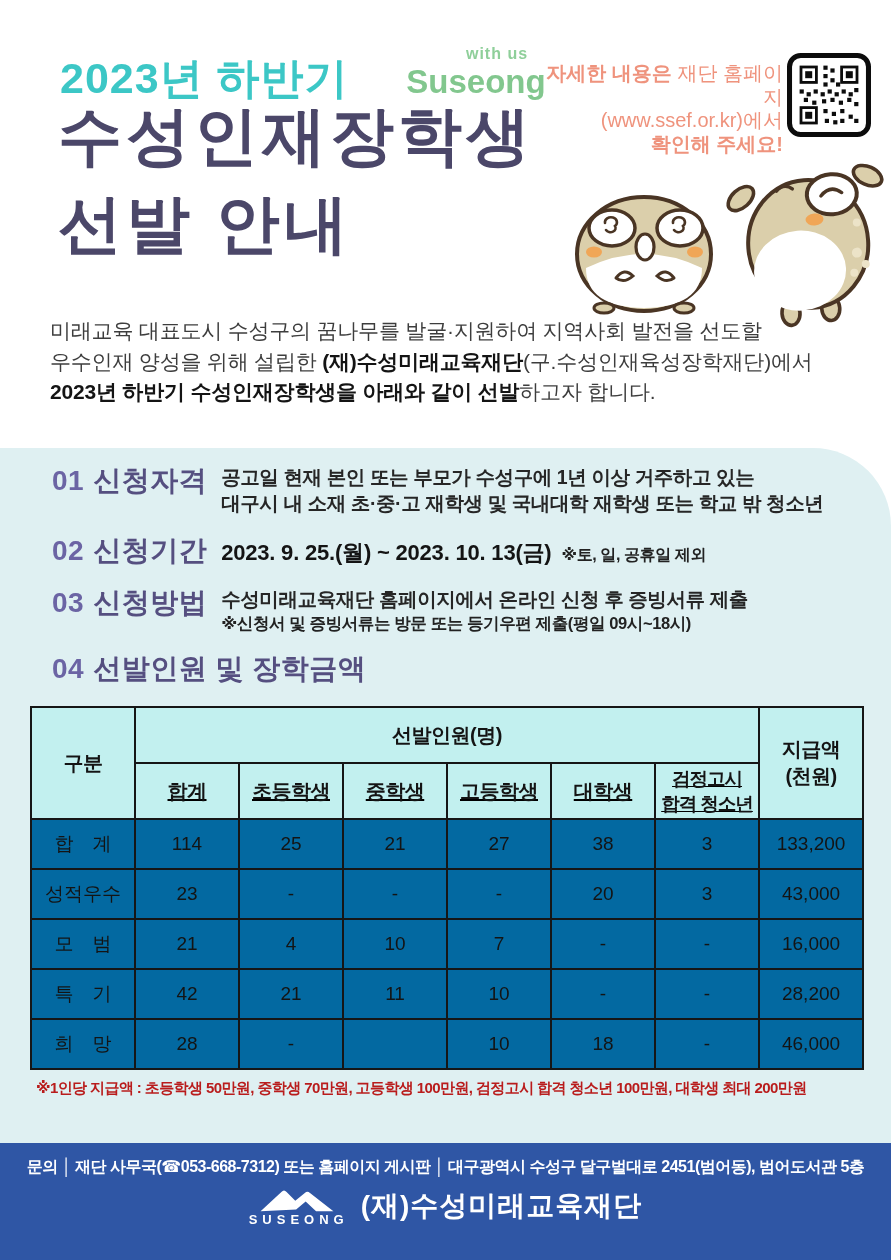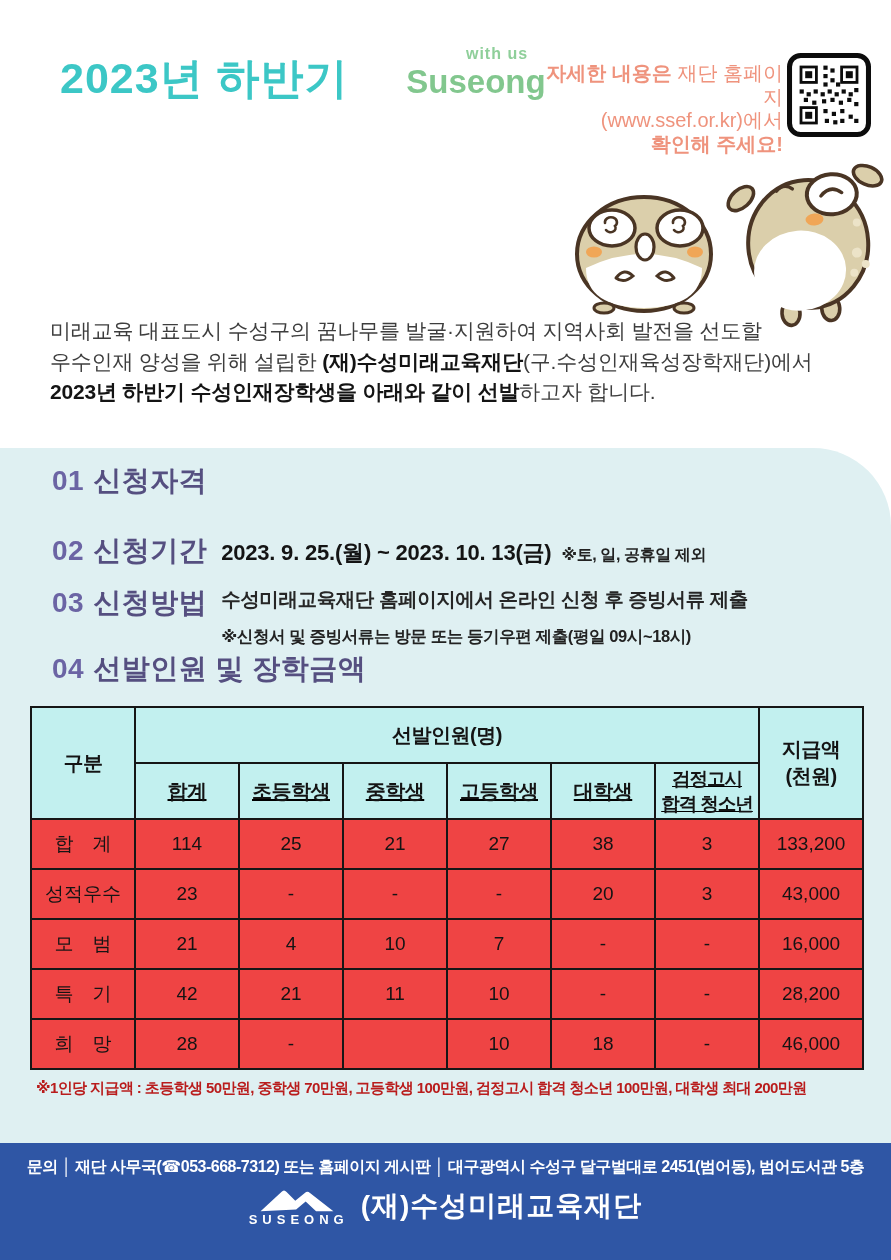--- a/index.html
+++ b/index.html
@@ -37,30 +37,30 @@
               letter-spacing:0.5px; line-height:1.2; }
   .sec-head .num { color:#6b64a4; margin-right:9px; }
   .sec-body { margin-left:14px; color:#262626; }
   .d1 { font-size:19.5px; font-weight:700; line-height:26px; letter-spacing:-0.4px; }
   .s1 { top:16px; }
   .s2 { top:86px; align-items:baseline; }
   .s2 .date { font-size:22px; font-weight:700; color:#141414; letter-spacing:-0.2px; }
   .s2 .note, .s3 .note { font-size:16px; font-weight:600; color:#222; letter-spacing:-0.4px; }
   .s2 .note { margin-left:10px; }
   .s3 { top:138px; }
-  .s3 .note { display:block; margin-top:14px; font-size:16.5px; }
+  .s3 .note { display:block; margin-top:1px; font-size:16.5px; }
   .s4 { top:204px; }
 
   
   .tbl { position:absolute; left:30px; top:706px; width:832px; border-collapse:collapse;
          table-layout:fixed; }
   .tbl th, .tbl td { border:2px solid #161616; text-align:center; vertical-align:middle;
                      color:#141414; padding:2px; }
   .tbl th { background:#c2f0ef; font-size:20px; font-weight:600; letter-spacing:-0.5px; }
-  .tbl td { background:#ef4444; font-size:19px; font-weight:400; }
+  .tbl td { background:#0369a1; font-size:19px; font-weight:400; }
   .tbl .blk { display:block; }
   .tbl thead tr:nth-child(1) { height:56px; }
   .tbl thead tr:nth-child(2) { height:52px;text-decoration:underline; }
   .tbl tbody tr { height:50px; }
   .tbl td.lbl { font-weight:500; }
   .tbl th.small { font-size:18.5px; letter-spacing:-1px; }
 
   
   .notes { position:absolute; left:36px; top:1076px; font-size:15px; line-height:23px;
            color:#b91c1c; font-weight:700; letter-spacing:-0.6px; width:830px; }
@@ -135,20 +135,24 @@
         <rect x="32" y="42" width="3" height="3"></rect>
       <rect x="38" y="40" width="3" height="3"></rect>
         <rect x="44" y="44" width="3" height="3"></rect>
         <rect x="48" y="47" width="3" height="3"></rect>
       <rect x="38" y="47" width="3" height="3"></rect>
         <rect x="27" y="47" width="3" height="3"></rect>
         <rect x="33" y="48" width="3" height="3"></rect>
     </g>
   </svg>
 
+  <div class="title">
+    <span>수성인재장학생</span>
+    <span>선발 안내</span>
+  </div>
 
   <svg class="mascots" viewBox="0 0 332 172">
 
     <g stroke-linecap="round">
       <ellipse cx="92" cy="98" rx="67" ry="57" fill="#dbcfab" stroke="#4a3524" stroke-width="4"></ellipse>
       <path d="M34,112 Q92,84 150,112 Q150,151 92,152 Q34,151 34,112 Z" fill="#ffffff"></path>
       <ellipse cx="52" cy="152" rx="10" ry="5" fill="#dbcfab" stroke="#4a3524" stroke-width="3"></ellipse>
       <ellipse cx="132" cy="152" rx="10" ry="5" fill="#dbcfab" stroke="#4a3524" stroke-width="3"></ellipse>
       <ellipse cx="60" cy="72" rx="23" ry="18" fill="#fff" stroke="#4a3524" stroke-width="3.5"></ellipse>
       <ellipse cx="128" cy="72" rx="23" ry="18" fill="#fff" stroke="#4a3524" stroke-width="3.5"></ellipse>
@@ -184,20 +188,24 @@
     <span>우수인재 양성을 위해 설립한 </span><b>(재)수성미래교육재단</b><span>(구.수성인재육성장학재단)에서</span><br>
     <b>2023년 하반기 수성인재장학생을 아래와 같이 선발</b><span>하고자 합니다.</span>
   </div>
 
   <div class="band">
 
     <div class="sec s1">
       <div class="sec-head">
         <span class="num">01</span><span>신청자격</span>
       </div>
+      <div class="sec-body">
+        <div class="d1">공고일 현재 본인 또는 부모가 수성구에 1년 이상 거주하고 있는</div>
+        <div class="d1">대구시 내 소재 초·중·고 재학생 및 국내대학 재학생 또는 학교 밖 청소년</div>
+      </div>
     </div>
 
     <div class="sec s2">
       <div class="sec-head">
         <span class="num">02</span><span>신청기간</span>
       </div>
       <div class="sec-body">
         <span class="date">2023. 9. 25.(월) ~ 2023. 10. 13(금)</span><span class="note">※토, 일, 공휴일 제외</span>
       </div>
     </div>

